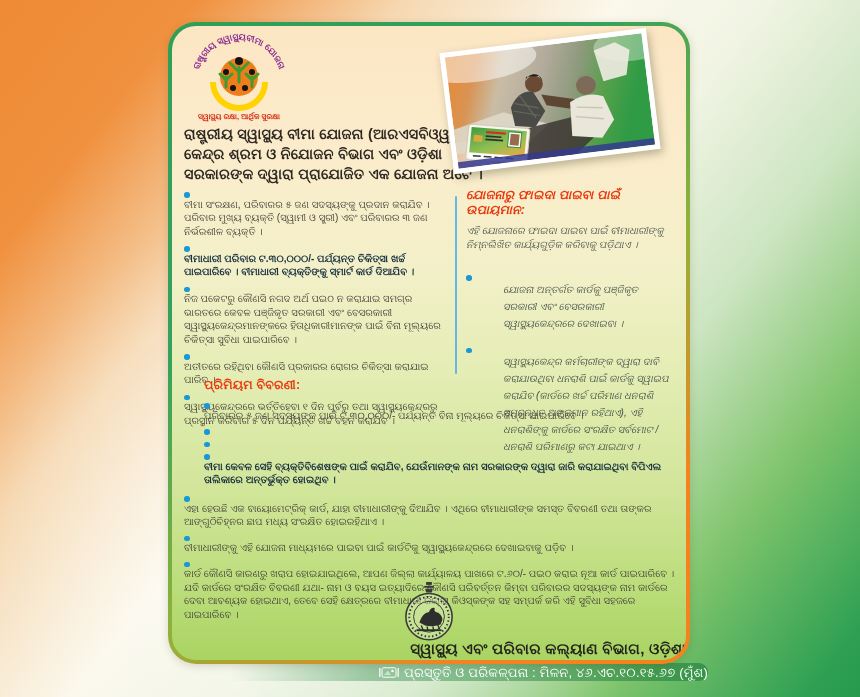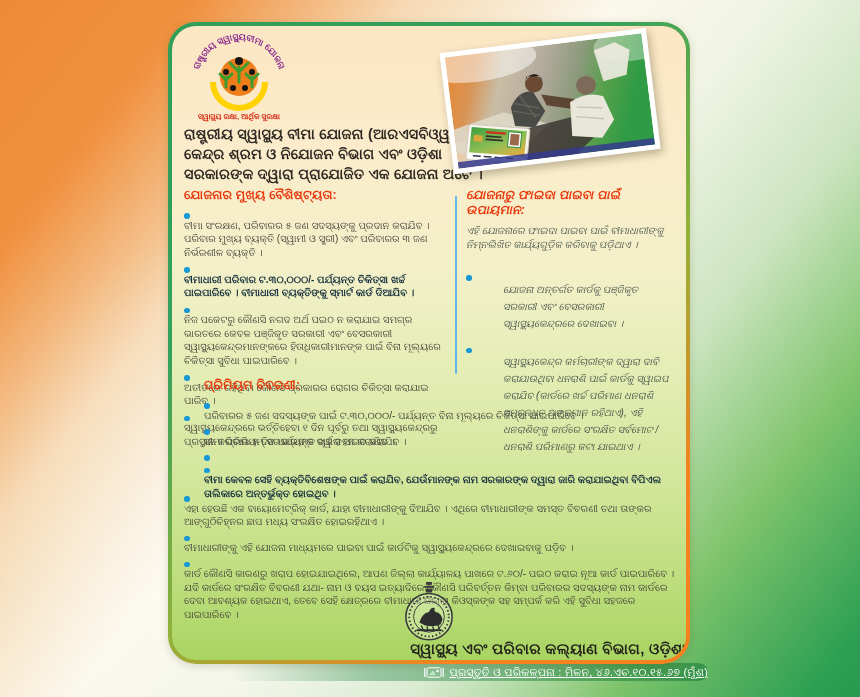--- a/index.html
+++ b/index.html
@@ -96,21 +96,21 @@
     position:absolute; left:230px; top:663px; width:478px; height:18px;
     border-radius:0 9px 9px 0;
     background:linear-gradient(90deg, rgba(34,140,70,0) 0%,
                rgba(30,130,62,.38) 30%, rgba(22,120,55,.55) 100%);
   }
   .credit {
     position:absolute; top:666px; right:152px; height:13px;
     display:flex; align-items:center; gap:5px;
   }
   .credit-mark { display:block; width:20px; height:11px; }
-  .credit-text { font-size:11px; color:#ffffff; letter-spacing:.2px; white-space:nowrap;text-decoration:underline; }
+  .credit-text { font-size:13px; color:#ffffff; letter-spacing:.2px; white-space:nowrap; }
 </style>
 </head>
 <body>
 
 <div class="canvas">
 
   <div class="credit-band"></div>
 
   <div class="panel-border">
     <div class="panel">
@@ -200,21 +200,20 @@
                 <rect x="18" y="32.5" width="8" height="1.6"></rect>
               <rect x="29" y="32.5" width="8" height="1.6"></rect>
                 <rect x="40" y="32.5" width="8" height="1.6"></rect>
             </g>
           </g>
           <rect x="0" y="113" width="200" height="7" fill="#353a8e" opacity=".85"></rect>
         </svg>
       </div>
 
       <div class="col-left">
-        <div class="sec-heading">ଯୋଜନାର ମୁଖ୍ୟ ବୈଶିଷ୍ଟ୍ୟତା:</div>
         <div>
             <div class="bullet-item">
               <span class="dot"></span>
               <span class="btxt">ବୀମା ସଂରକ୍ଷଣ, ପରିବାରର ୫ ଜଣ ସଦସ୍ୟଙ୍କୁ ପ୍ରଦାନ କରାଯିବ । ପରିବାର ମୁଖ୍ୟ ବ୍ୟକ୍ତି (ସ୍ୱାମୀ ଓ ସ୍ତ୍ରୀ) ଏବଂ ପରିବାରର ୩ ଜଣ ନିର୍ଭରଶୀଳ ବ୍ୟକ୍ତି ।</span>
             </div>
             <div class="bullet-item">
               <span class="dot"></span>
               <span class="btxt">ବୀମାଧାରୀ ପରିବାର ଟ.୩୦,୦୦୦/- ପର୍ଯ୍ୟନ୍ତ ଚିକିତ୍ସା ଖର୍ଚ୍ଚ ପାଇପାରିବେ । ବୀମାଧାରୀ ବ୍ୟକ୍ତିଙ୍କୁ ସ୍ମାର୍ଟ କାର୍ଡ ଦିଆଯିବ ।</span>
             </div>
             <div class="bullet-item">
@@ -251,21 +250,20 @@
 
       <div class="premium">
         <div class="sec-heading">ପ୍ରିମିୟମ ବିବରଣୀ:</div>
         <div>
             <div class="bullet-item">
               <span class="dot"></span>
               <span class="btxt">ପରିବାରର ୫ ଜଣ ସଦସ୍ୟଙ୍କ ପାଇଁ ଟ.୩୦,୦୦୦/- ପର୍ଯ୍ୟନ୍ତ ବିନା ମୂଲ୍ୟରେ ଚିକିତ୍ସା ପାଇପାରିବେ ।</span>
             </div>
             <div class="bullet-item">
               <span class="dot"></span>
-              <span class="btxt">ବୀମା ପ୍ରିମିୟମ୍ ସରକାରଙ୍କ ଦ୍ୱାରା ପଇଠ କରାଯିବ ।</span>
             </div>
             <div class="bullet-item">
               <span class="dot"></span>
             </div>
             <div class="bullet-item">
               <span class="dot"></span>
               <span class="btxt">ବୀମା କେବଳ ସେହି ବ୍ୟକ୍ତିବିଶେଷଙ୍କ ପାଇଁ କରାଯିବ, ଯେଉଁମାନଙ୍କ ନାମ ସରକାରଙ୍କ ଦ୍ୱାରା ଜାରି କରାଯାଇଥିବା ବିପିଏଲ ତାଲିକାରେ ଅନ୍ତର୍ଭୁକ୍ତ ହୋଇଥିବ ।</span>
             </div>
           </div>
       </div>

